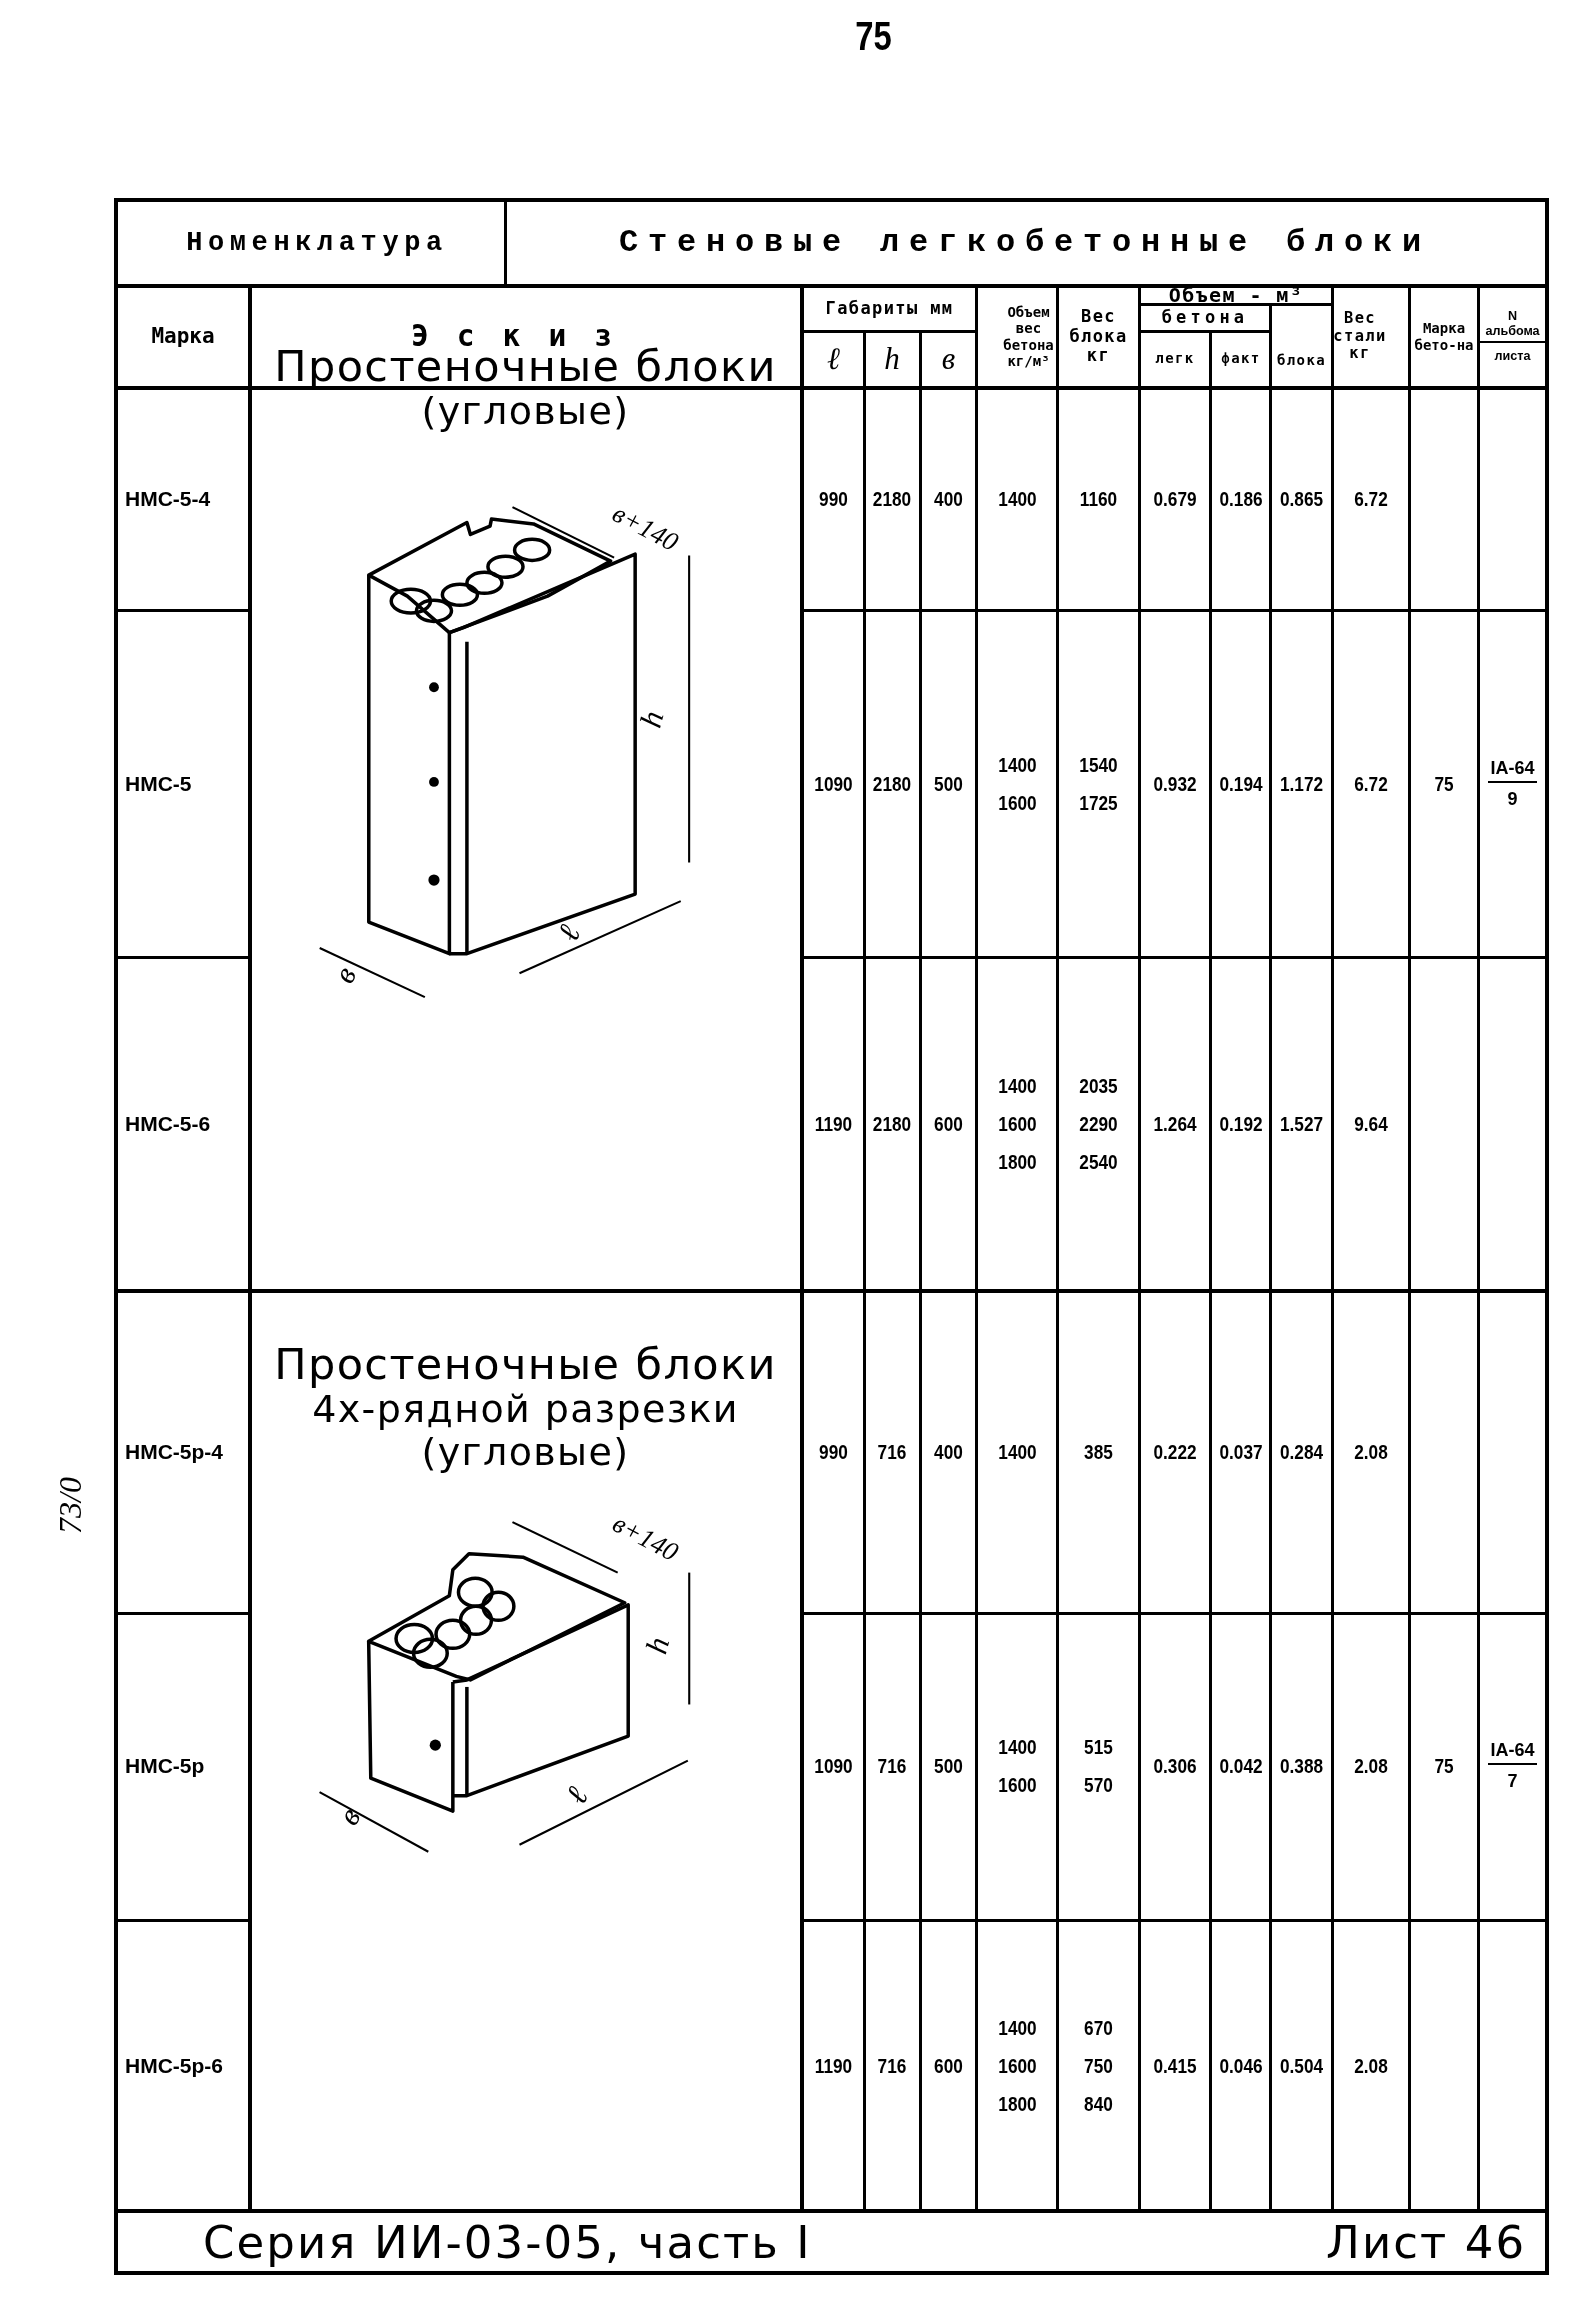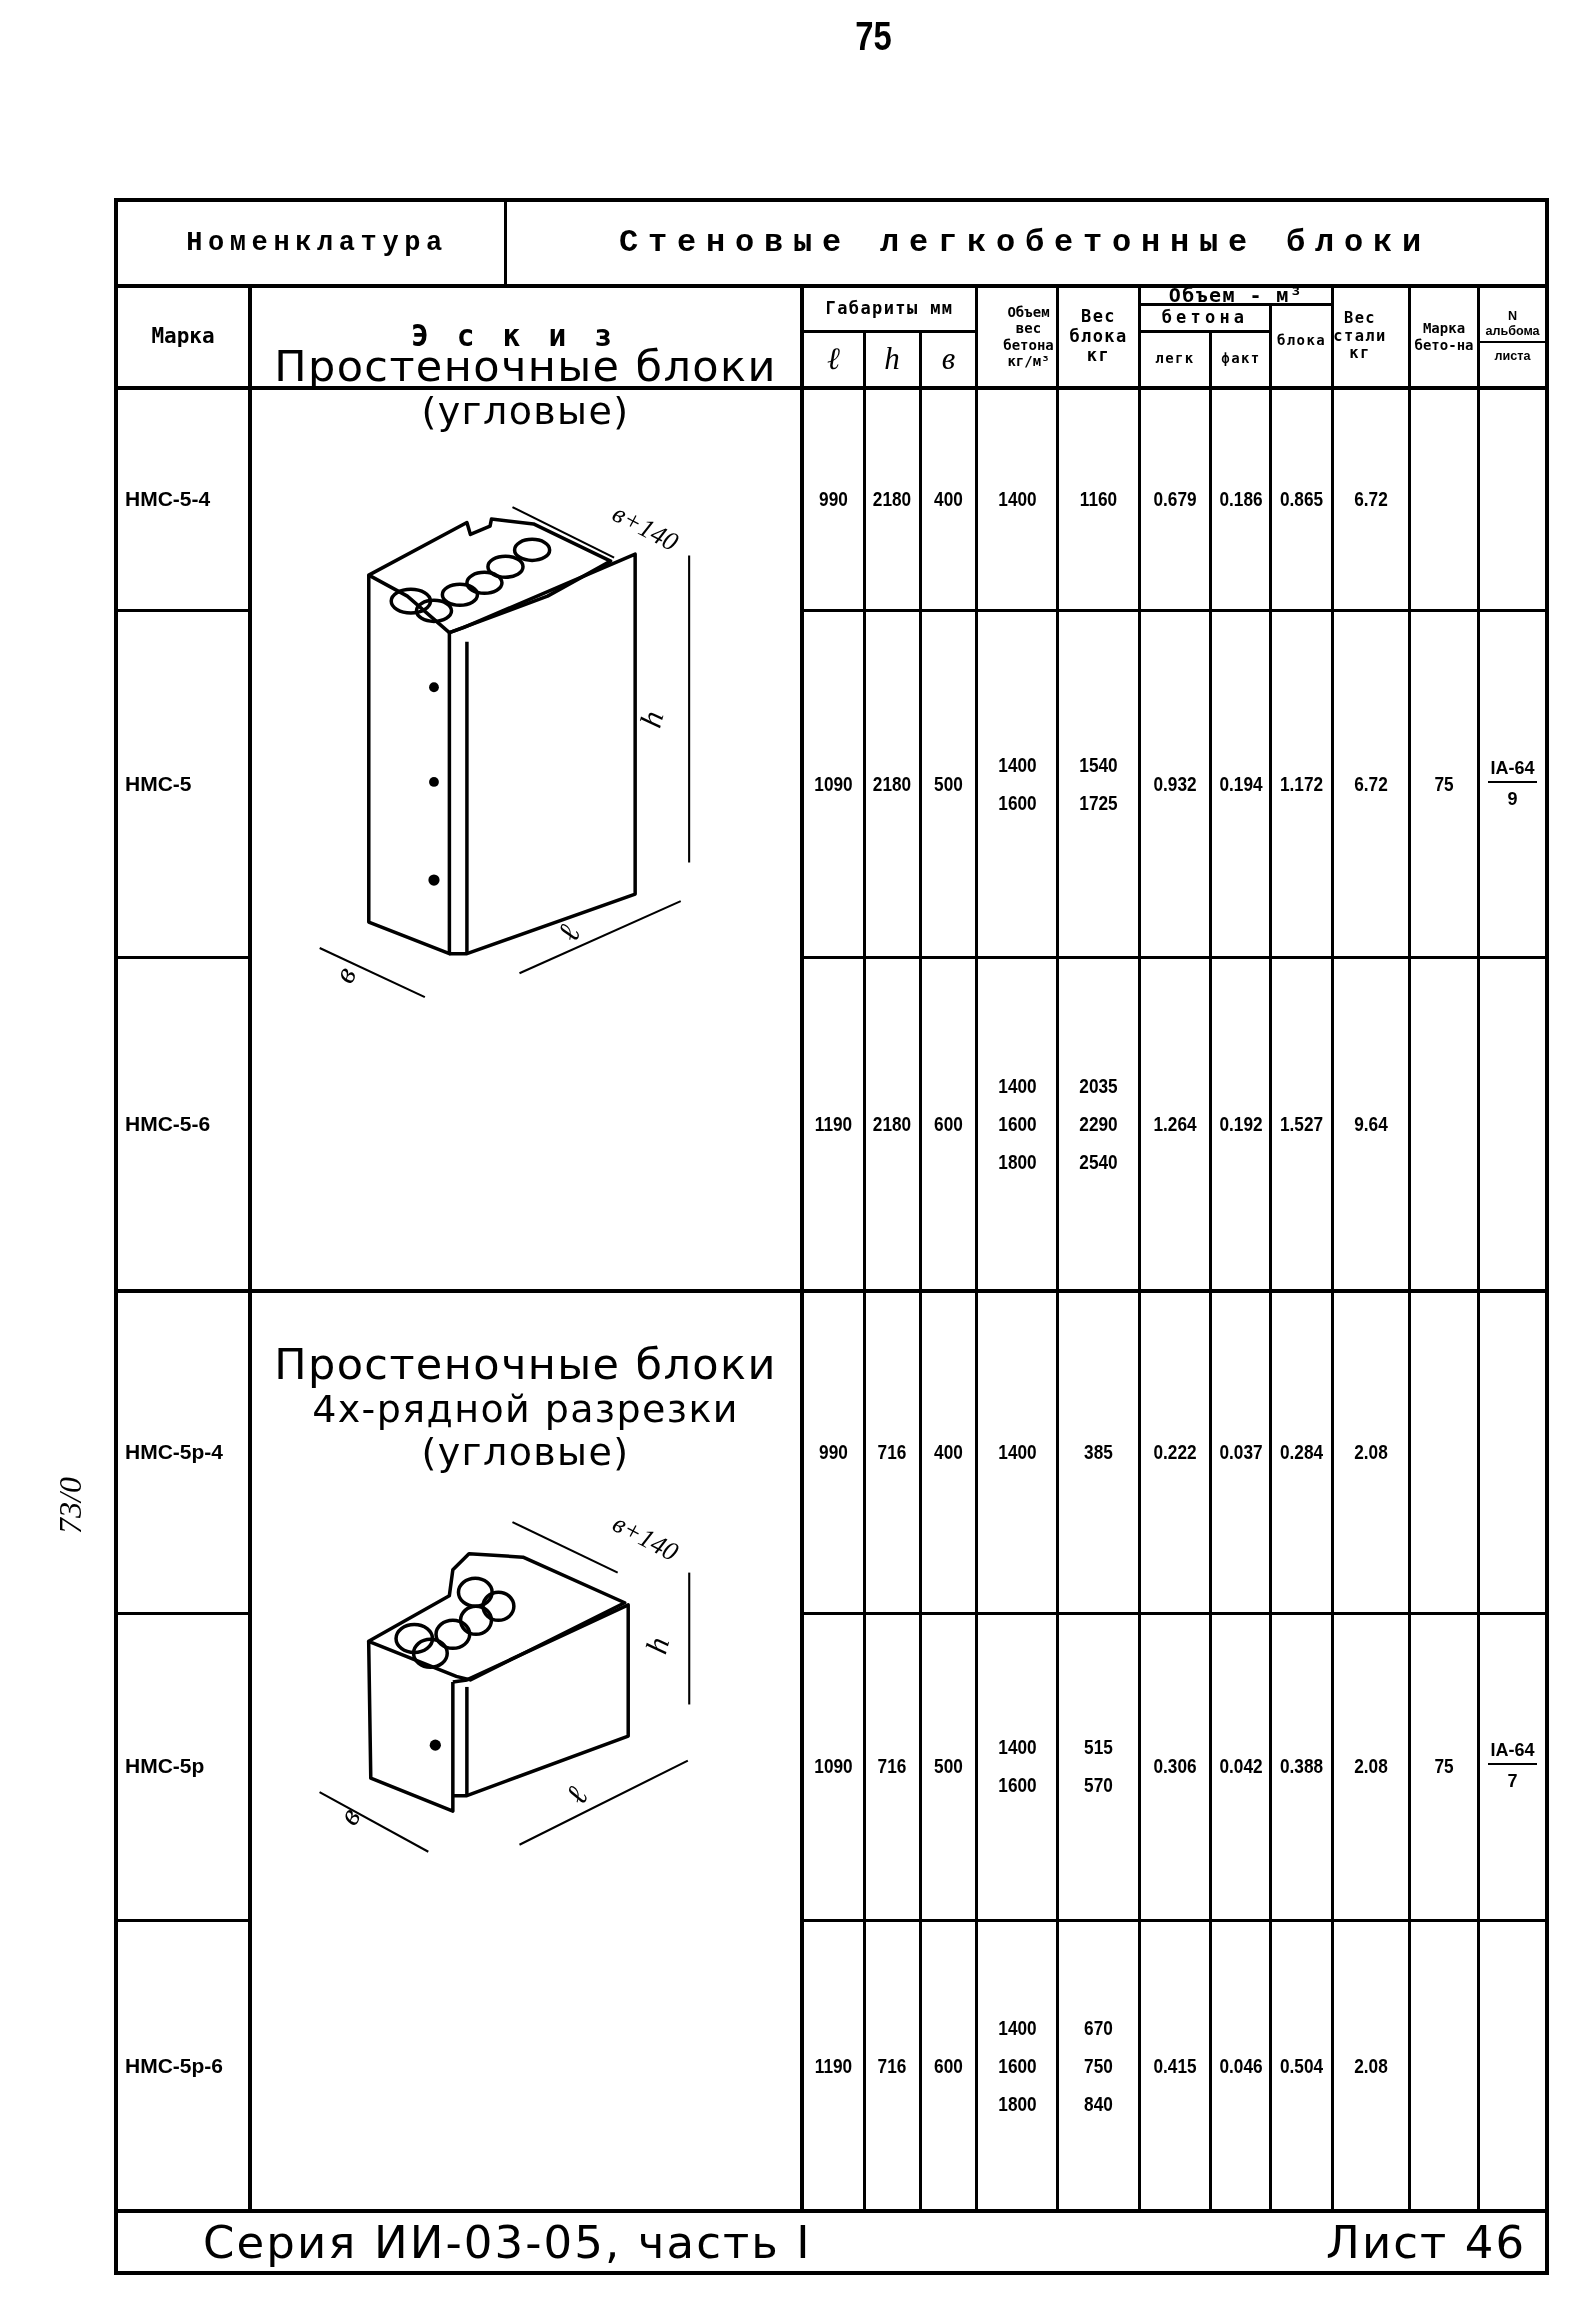--- a/index.html
+++ b/index.html
@@ -80,21 +80,21 @@
 <div class="cell hs" style="left:804px;top:288px;width:171px;height:41px;padding:0 7px;">Габариты мм</div>
 <div class="cell sym" style="left:804px;top:332px;width:59px;height:53px;">ℓ</div>
 <div class="cell sym" style="left:865px;top:332px;width:54px;height:53px;">h</div>
 <div class="cell sym" style="left:922px;top:332px;width:53px;height:53px;">в</div>
 <div class="cell hs" style="left:978px;top:288px;width:79px;height:97px;font-size:14px;letter-spacing:0;padding-left:22px;">Объем вес бетона кг/м³</div>
 <div class="cell hs" style="left:1059px;top:288px;width:79px;height:97px;font-size:17px;">Вес блока кг</div>
 <div class="cell hs" style="left:1141px;top:288px;width:190px;height:15.4px;font-size:20px;">Объем - м³</div>
 <div class="cell hs" style="left:1141px;top:306px;width:128px;height:24px;font-size:17px;letter-spacing:4.2px;">бетона</div>
 <div class="cell hs" style="left:1141px;top:332px;width:68px;height:53px;font-size:14px;">легк</div>
 <div class="cell hs" style="left:1212px;top:332px;width:58px;height:53px;font-size:14px;">факт</div>
-<div class="cell hs" style="left:1272px;top:300px;width:59px;height:80px;font-size:14px;">блока</div>
+<div class="cell hs" style="left:1272px;top:320px;width:59px;height:80px;font-size:14px;">блока</div>
 <div class="cell hs" style="left:1334px;top:288px;width:52px;height:97px;font-size:15.4px;">Вес стали кг</div>
 <div class="cell hs" style="left:1411px;top:288px;width:66px;height:97px;font-size:14px;letter-spacing:0;">Марка бето-на</div>
 <div class="cell" style="left:1480px;top:288px;width:65px;height:97px;">
   <div class="frac" style="font-size:12.6px;">
     <span class="top">N альбома</span>
     <span class="bot">листа</span>
   </div>
 </div>
 
 <div class="title-block" style="left:251px;top:337px;width:549px;top:342px;">

